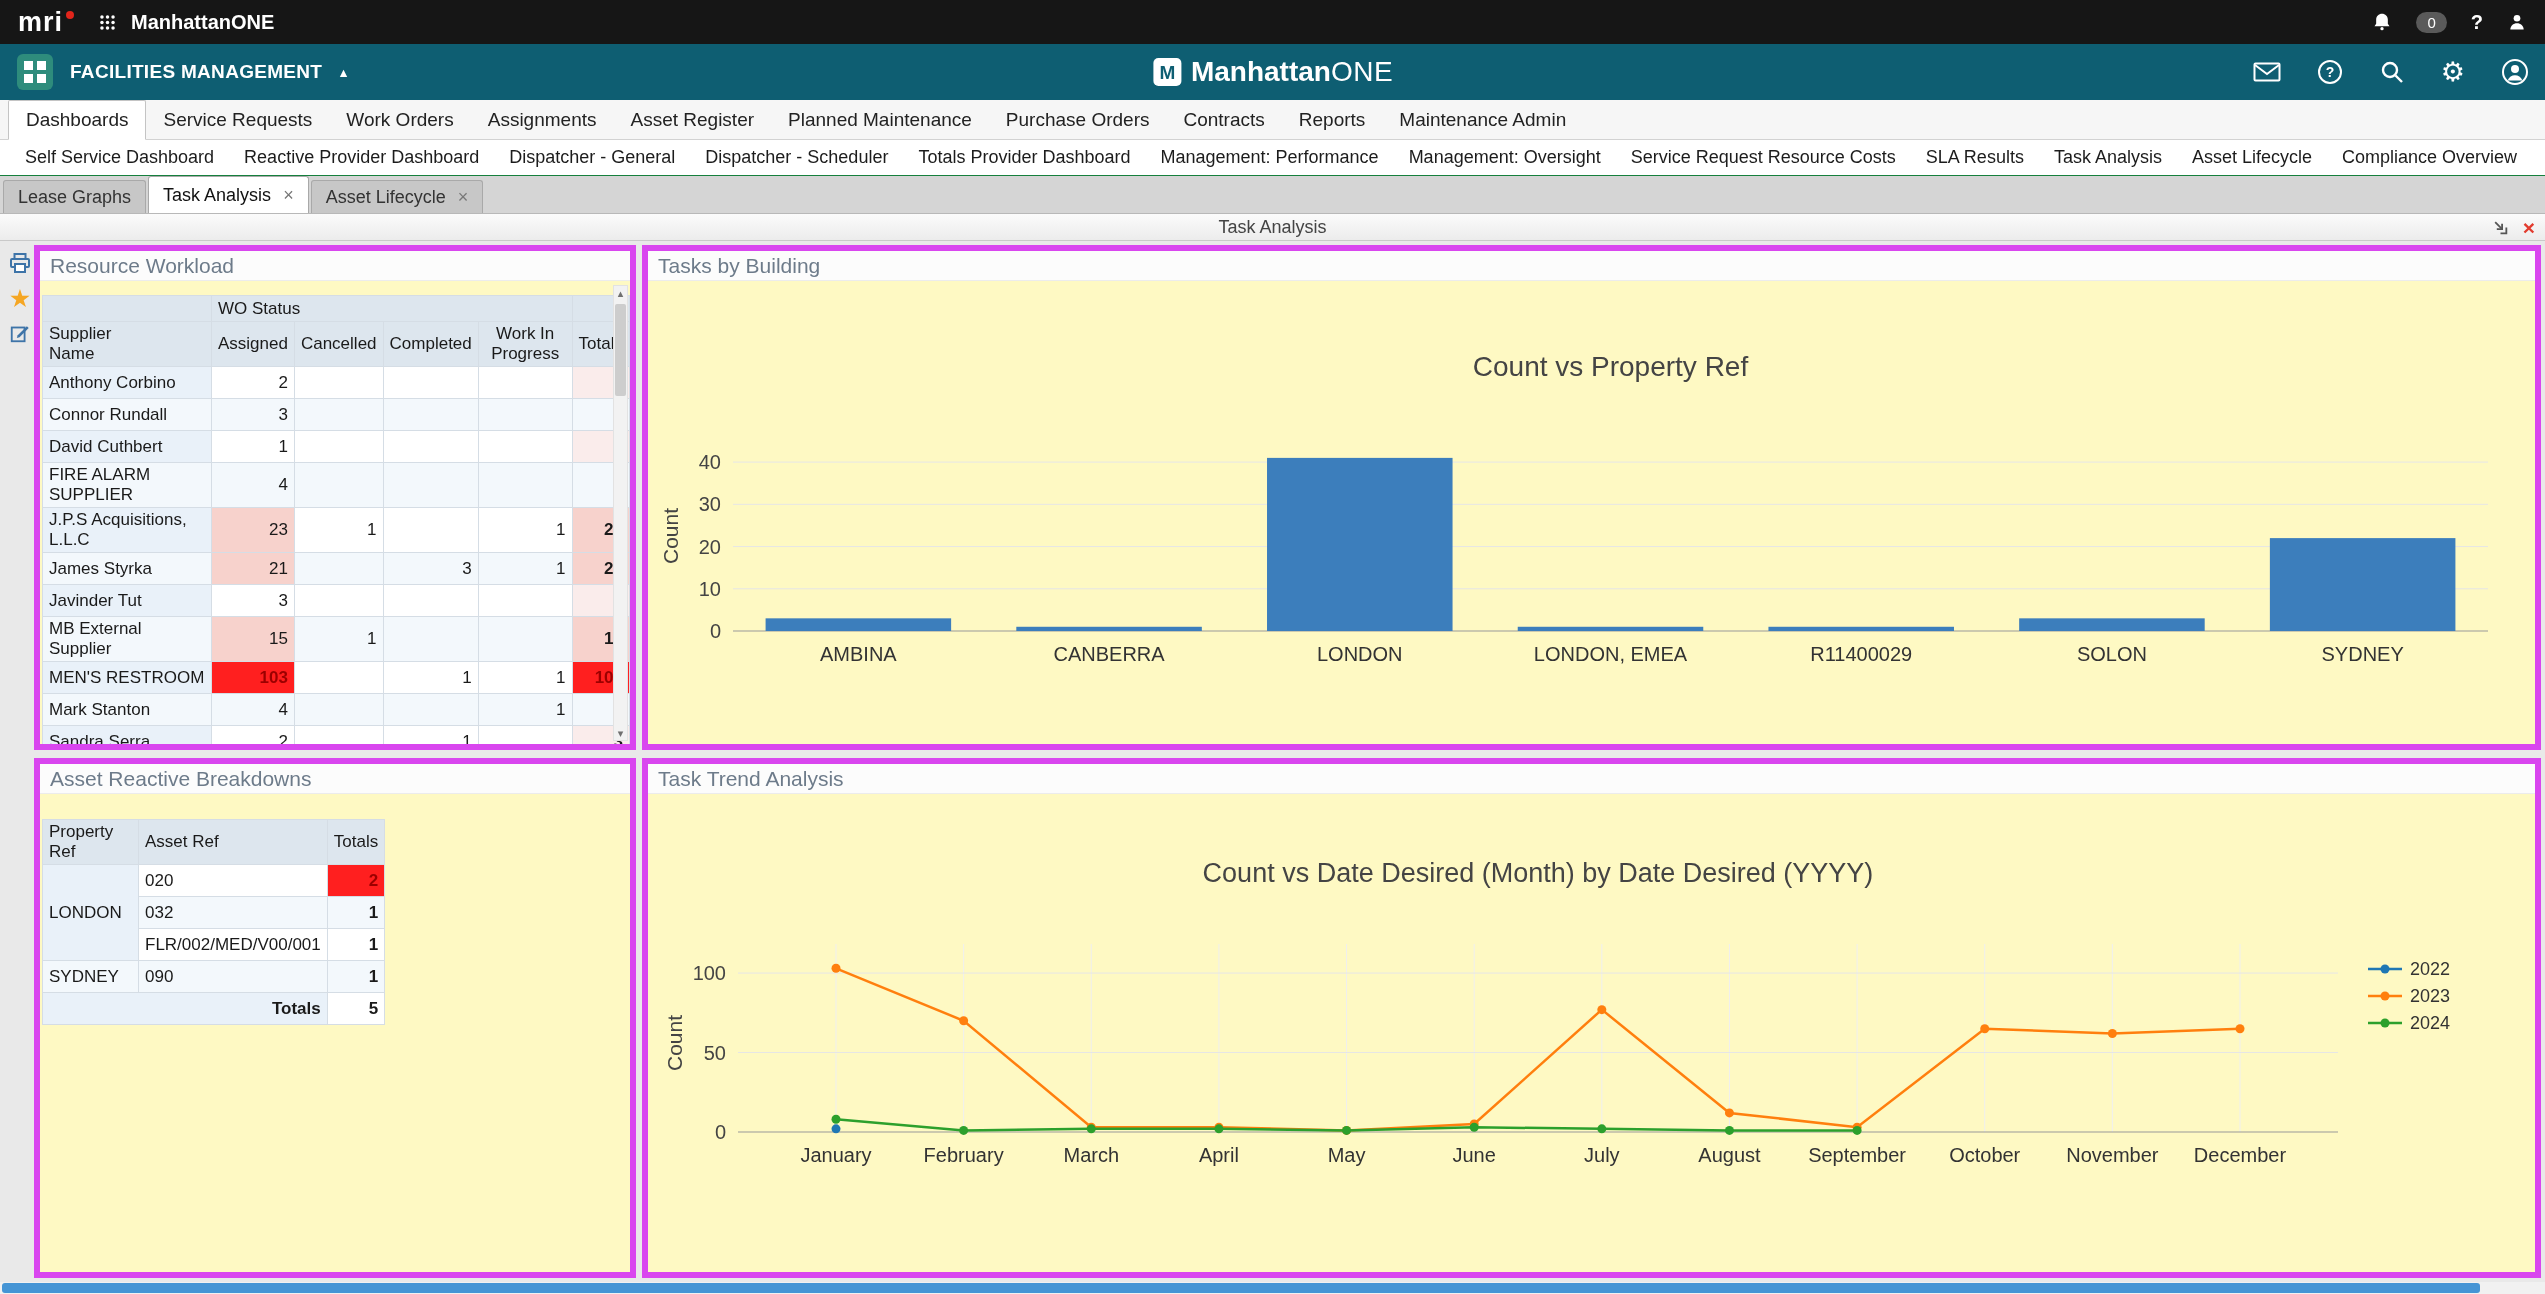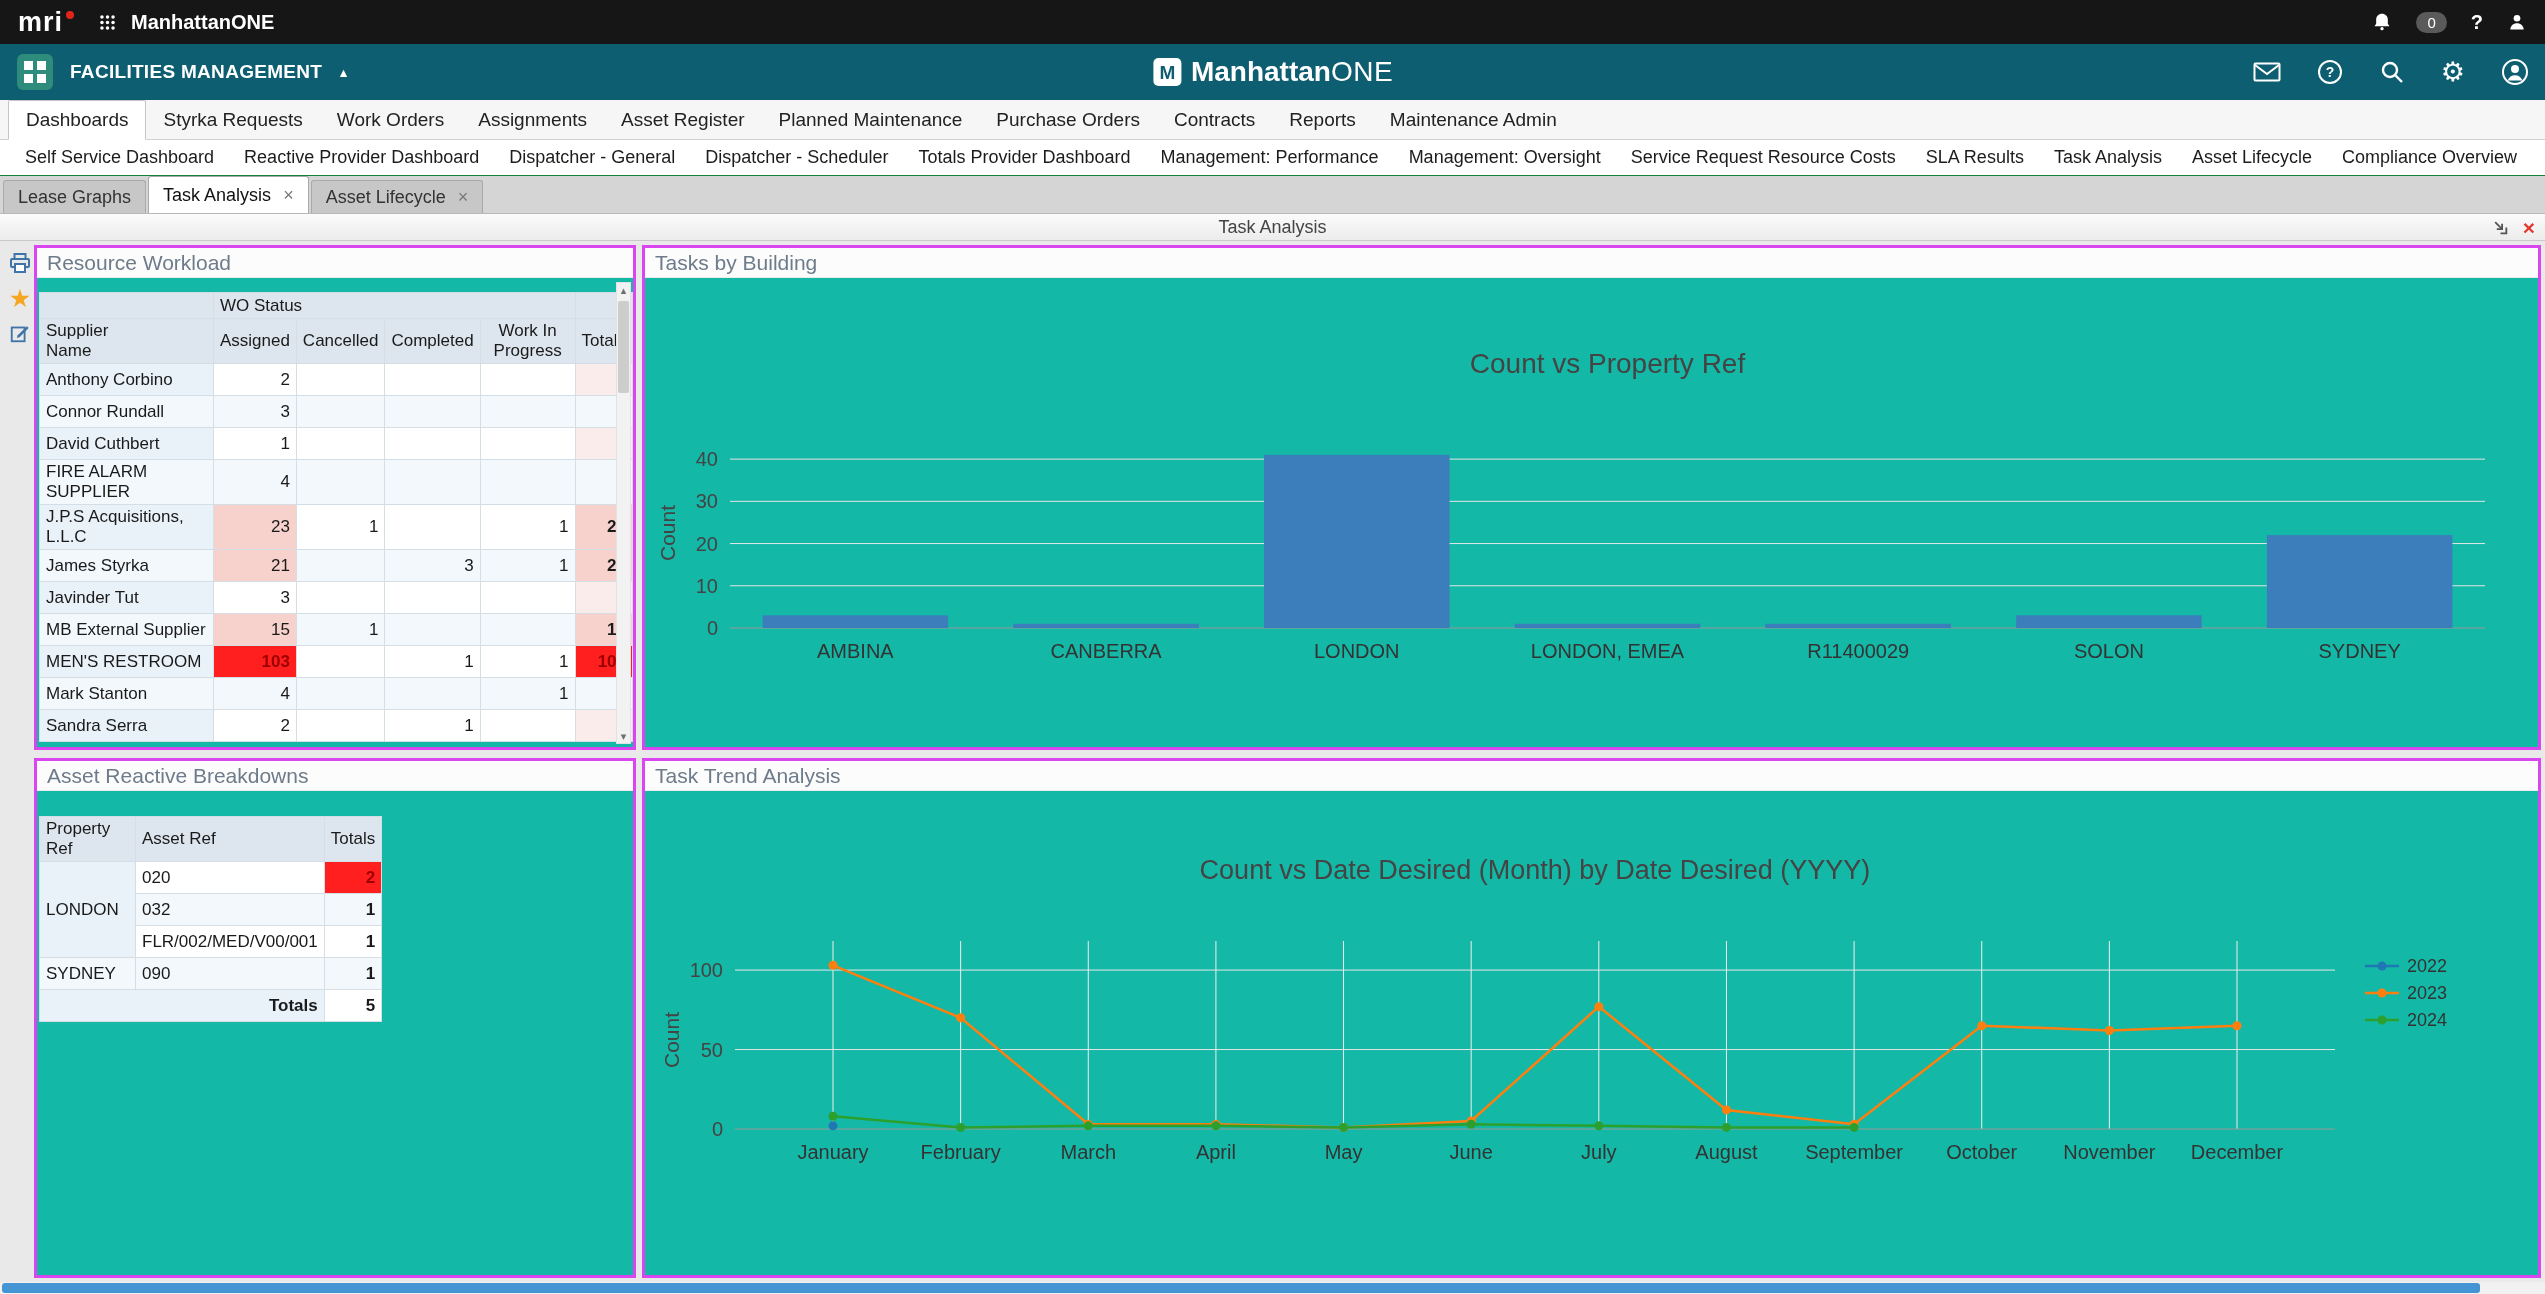--- a/index.html
+++ b/index.html
@@ -47,21 +47,21 @@
   .close-red{color:#e23b2e;font-weight:bold;font-size:21px;cursor:pointer;line-height:1}
   .expand-ic{cursor:pointer;display:flex;align-items:center}
 
   
   .content{height:1041px;display:flex;gap:6px;padding:4px;background:#e9e9e9;position:relative}
   .col-left{width:632px;position:relative;padding-left:30px;display:flex;flex-direction:column;gap:8px}
   .col-right{flex:1;display:flex;flex-direction:column;gap:8px;min-width:0}
   .icon-rail{position:absolute;left:3px;top:6px;display:flex;flex-direction:column;gap:11px;align-items:center;width:26px;z-index:5}
   .icon-rail .ric{cursor:pointer;display:flex;align-items:center;justify-content:center}
   .star-glyph{color:#f5a623;font-size:25px;line-height:1}
-  .panel{background:#14b8a6;border:3px solid #d946ef;position:relative;overflow:hidden}
+  .panel{background:#fef9c3;border:6px solid #d946ef;position:relative;overflow:hidden}
   .panel-h{height:30px;line-height:30px;padding-left:10px;font-size:21px;color:#6d7b8a;background:#fcfcfc;border-bottom:1px solid #ececec}
   .rw-panel{height:505px}
   .arb-panel{flex:1}
   .tbb-panel{height:505px}
   .tta-panel{flex:1}
 
   
   table{border-collapse:collapse;font-size:17px;color:#1a1a1a}
   .rw-table{margin:14px 0 9px 2px}
   .rw-table th,.rw-table td{border:1px solid #d5dde5;padding:2px 6px;height:32px}
@@ -186,21 +186,21 @@
           <circle cx="14" cy="14" r="12" fill="none" stroke="#fff" stroke-width="2"></circle>
           <circle cx="14" cy="11" r="4" fill="#fff"></circle>
           <path d="M6.5 22.5c1.6-3.4 4.3-5.2 7.5-5.2s5.9 1.8 7.5 5.2" fill="#fff"></path>
         </svg>
     </span>
   </div>
 </header>
 
 <nav class="mainnav">
     <div class="nav-item active">Dashboards</div>
-    <div class="nav-item">Styrka Requests</div>
+    <div class="nav-item">Service Requests</div>
     <div class="nav-item">Work Orders</div>
     <div class="nav-item">Assignments</div>
     <div class="nav-item">Asset Register</div>
     <div class="nav-item">Planned Maintenance</div>
     <div class="nav-item">Purchase Orders</div>
     <div class="nav-item">Contracts</div>
     <div class="nav-item">Reports</div>
     <div class="nav-item">Maintenance Admin</div>
   </nav>
 <nav class="subnav">

